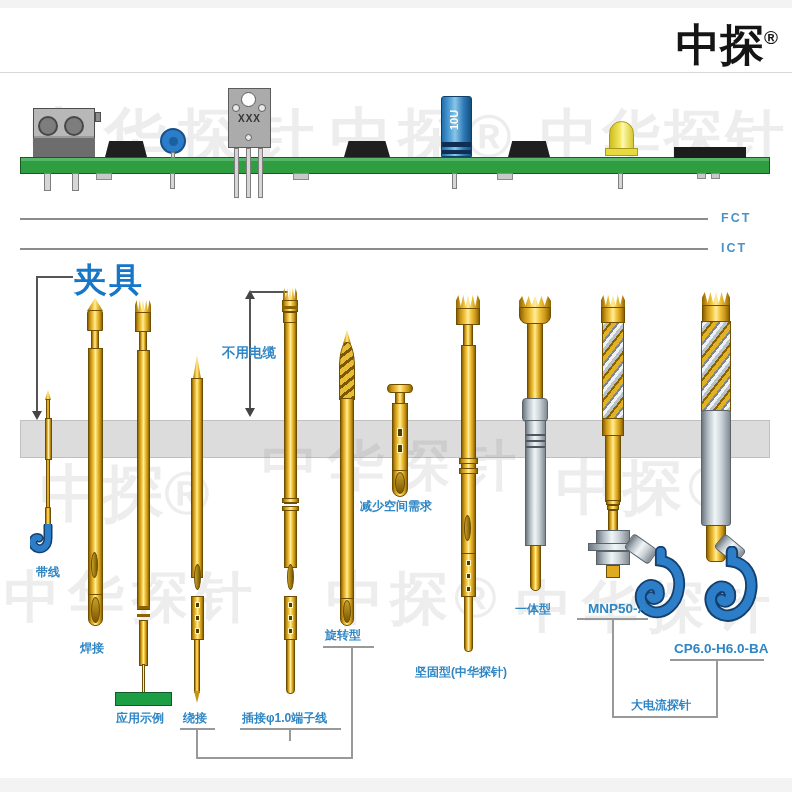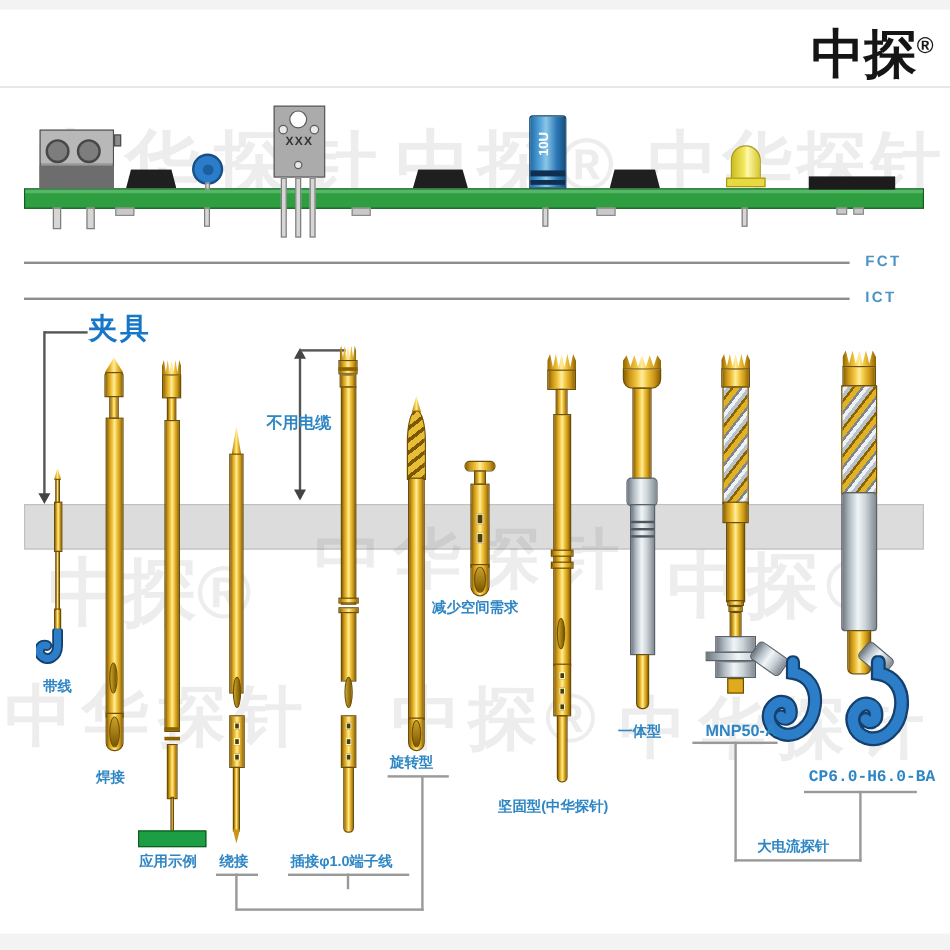--- a/index.html
+++ b/index.html
@@ -10,21 +10,21 @@
   .title{color:#1677c8;font-size:40px;font-weight:bold;letter-spacing:3px;}
   .brand{color:#151515;font-size:44px;font-weight:bold;}
   .brand sup{font-size:19px;font-weight:bold;}
   .divider{height:1px;background:#d8d8d8;}
   .wm{color:rgba(80,80,80,0.10);font-weight:bold;white-space:nowrap;pointer-events:none;}
   .gline{background:#8c8c8c;}
   .lead{background:#999;}
   .lvl{color:#4a93c4;font-weight:bold;font-size:12.5px;letter-spacing:2px;}
   .blab{color:#2e86c4;font-weight:bold;font-size:12px;white-space:nowrap;}
   .blab.sm{font-size:13.5px;}
-  .jiaju{color:#1677c8;font-size:24px;font-weight:bold;letter-spacing:2px;}
+  .jiaju{color:#1677c8;font-size:33px;font-weight:bold;letter-spacing:2px;}
   .gold{background:linear-gradient(90deg,#8a6200 0%,#c89418 15%,#f2c53d 35%,#ffed9d 50%,#f2c53d 65%,#c89418 85%,#8a6200 100%);border:1px solid #6e4e00;}
   .goldflat{background:#e0aa1e;border:1px solid #6e4e00;}
   .silver{background:linear-gradient(90deg,#6f7880,#b4bec5 22%,#f0f5f7 46%,#cdd5da 68%,#828b93 100%);border:1px solid #5a626a;}
   .spring{background:repeating-linear-gradient(-52deg,#b8c2c8 0 3px,#eef2f4 3px 6px,#7e868c 6px 8px,#e0b224 8px 12px,#8a6200 12px 14px);border:1px solid #6e4e00;}
   .drill{background:repeating-linear-gradient(-38deg,#7a5800 0 3px,#e8bc34 3px 8px);border:1px solid #6e4e00;border-radius:45% 45% 0 0;}
   .teeth{clip-path:polygon(0 100%,0 40%,10% 0,20% 80%,30% 0,40% 80%,50% 0,60% 80%,70% 0,80% 80%,90% 0,100% 40%,100% 100%);border:none;}
   .cone{clip-path:polygon(50% 0,100% 100%,0 100%);border:none;}
   .slot{background:linear-gradient(90deg,#caa32a,#7a5800);border:1px solid #6e4e00;border-radius:50%;}
   .hole{background:#4e3f00;border:1px solid #fff3c0;}
   .band{background:#8a6200;}
@@ -257,20 +257,20 @@
   <div class="a gold teeth" style="left:702px;top:292px;width:28px;height:14px;"></div>
   <div class="a gold" style="left:702px;top:305px;width:28px;height:17px;"></div>
   <div class="a spring" style="left:701px;top:321px;width:30px;height:91px;"></div>
   <div class="a silver" style="left:701px;top:410px;width:30px;height:116px;border-radius:3px;"></div>
   <div class="a gold" style="left:706px;top:525px;width:20px;height:37px;border-radius:0 0 5px 5px;"></div>
   <div class="a silver" style="left:716px;top:540px;width:28px;height:18px;transform:rotate(40deg);border-radius:4px;"></div>
   <svg class="a" style="left:694px;top:546px;" width="72" height="88" viewBox="0 0 64 92">
     <path d="M34 6 V16 C48 18 56 30 54 46 C52 64 38 76 24 72 C12 68 8 54 16 46 C22 40 32 42 32 52 C32 58 26 60 23 56" fill="none" stroke="#15406e" stroke-width="13" stroke-linecap="round"></path>
     <path d="M34 6 V16 C48 18 56 30 54 46 C52 64 38 76 24 72 C12 68 8 54 16 46 C22 40 32 42 32 52 C32 58 26 60 23 56" fill="none" stroke="#2d7ec9" stroke-width="9" stroke-linecap="round"></path>
   </svg>
-  <div class="a blab sm" style="left:674px;top:641px;font-family:Liberation Mono, monospace;">CP6.0-H6.0-BA</div>
+  <div class="a blab sm" style="left:674px;top:641px;">CP6.0-H6.0-BA</div>
   <div class="a lead" style="left:670px;top:659px;width:94px;height:2px;"></div>
   <div class="a lead" style="left:716px;top:659px;width:2px;height:59px;"></div>
 
   <div class="a blab" style="left:631px;top:697px;">大电流探针</div>
   <div class="a lead" style="left:612px;top:716px;width:106px;height:2px;"></div>
 
 </div>
 
 </body></html>

